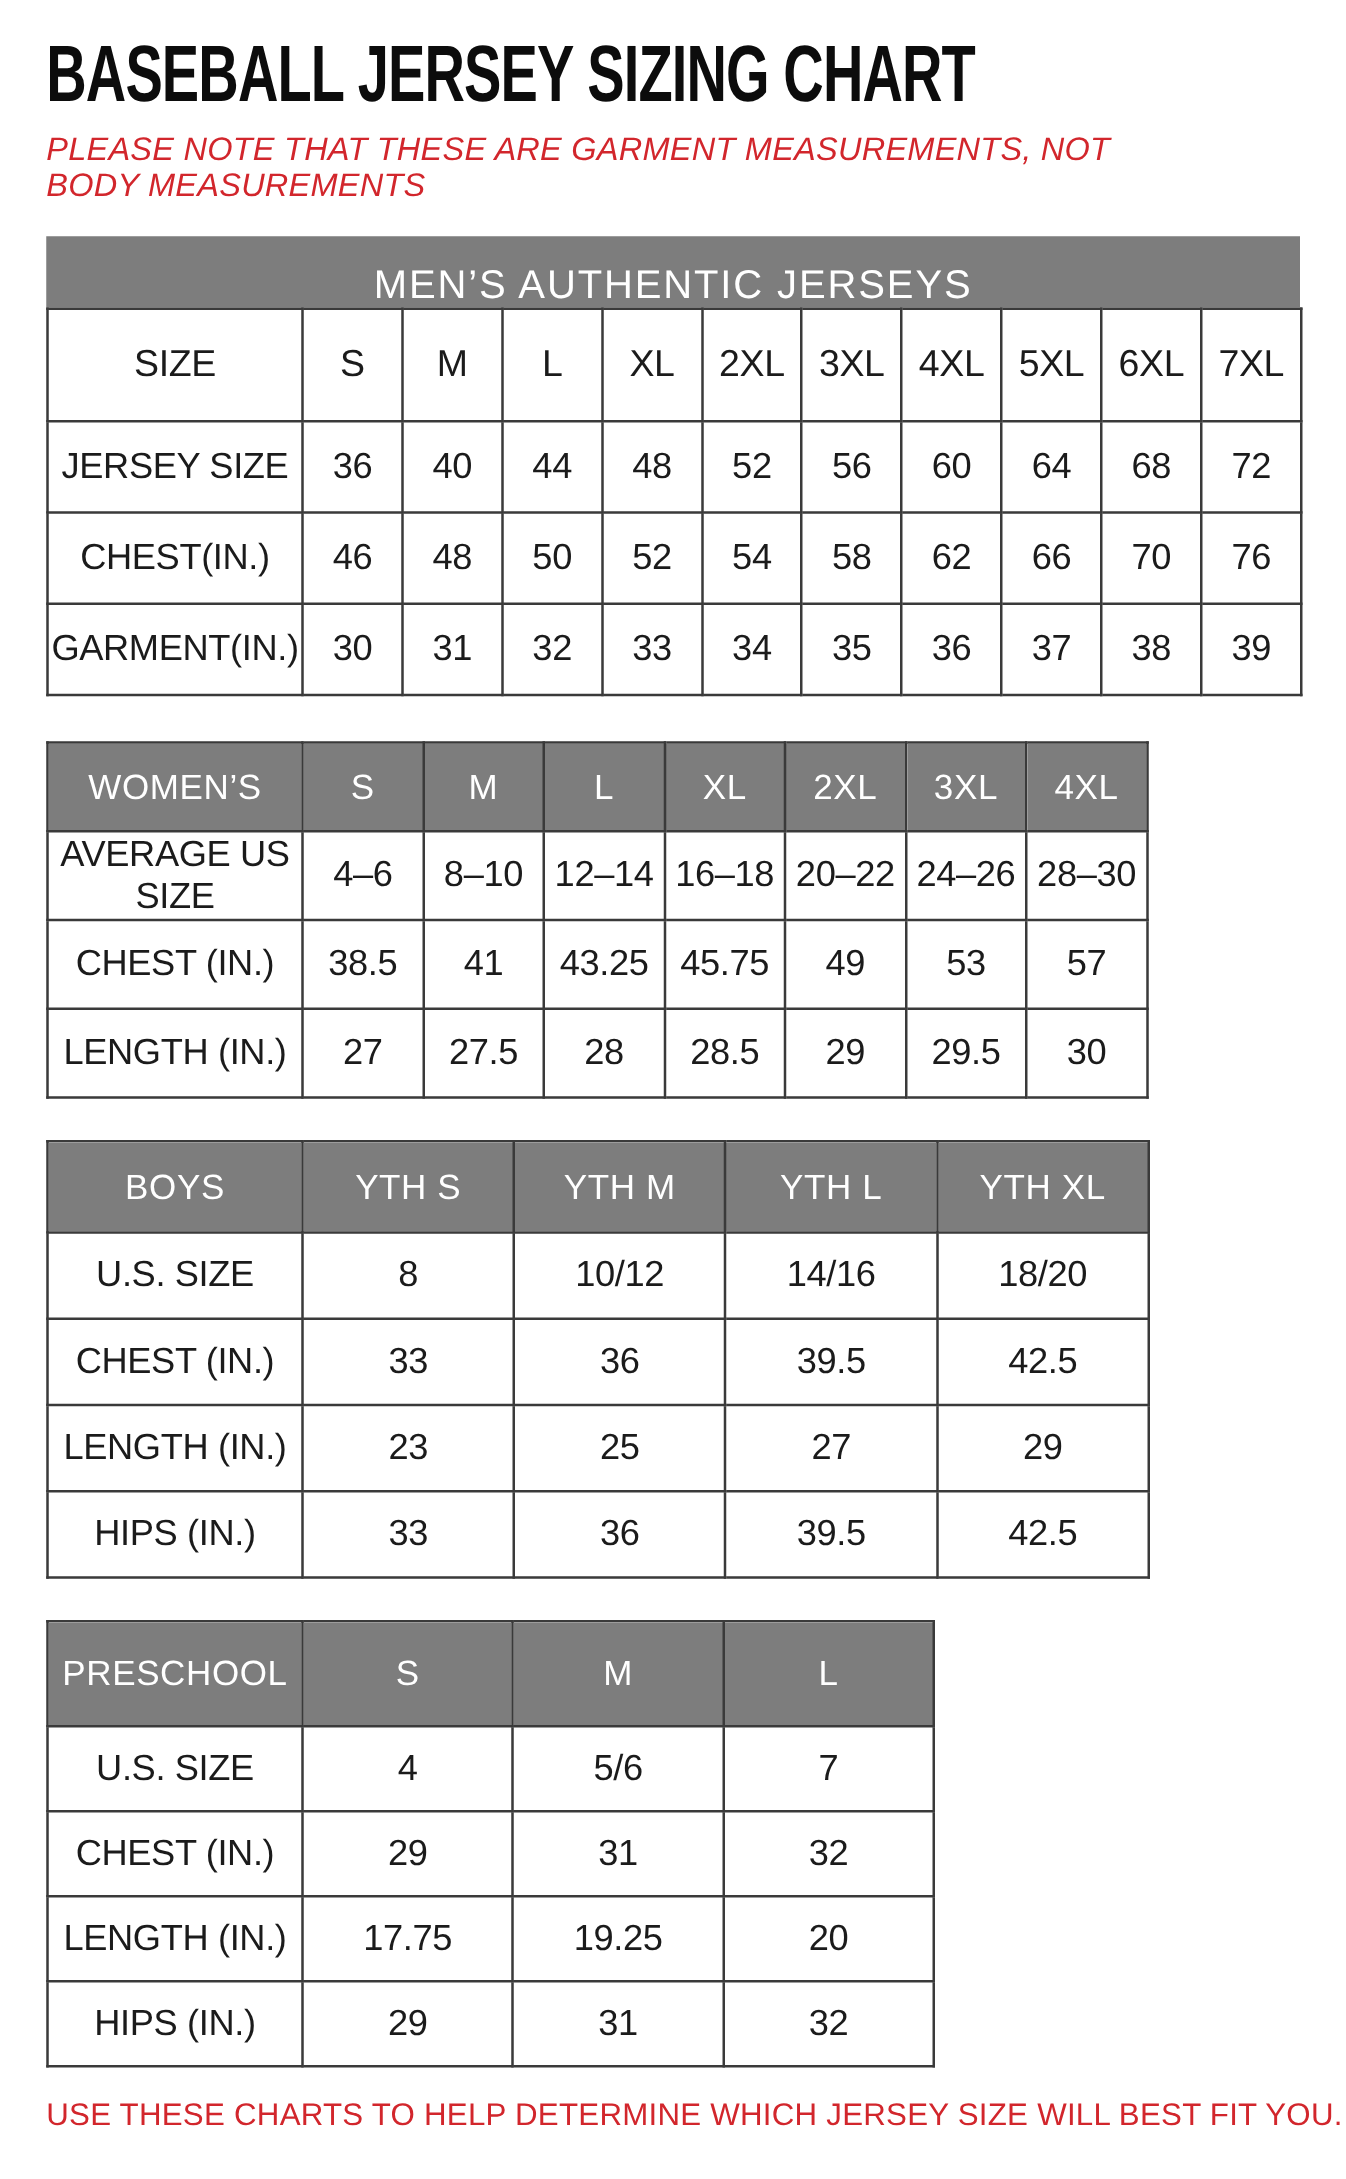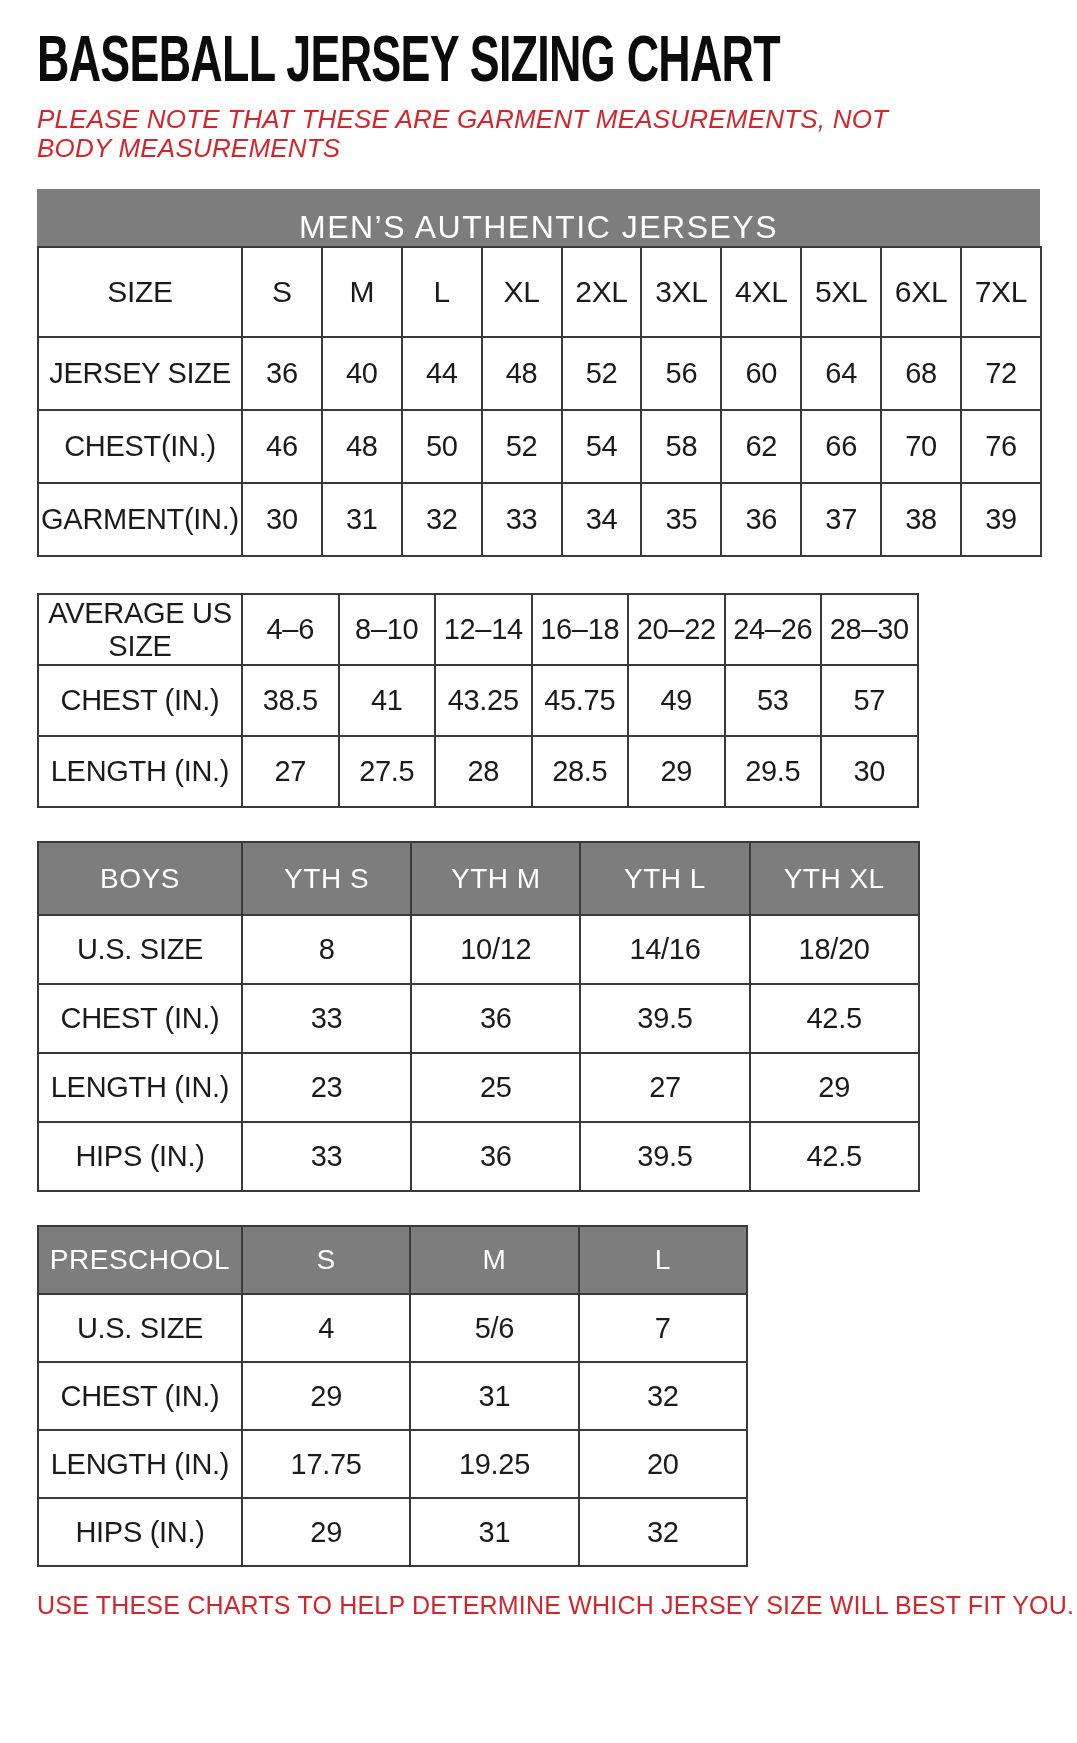--- a/index.html
+++ b/index.html
@@ -62,21 +62,21 @@
   table.boys{width:881px;margin-top:33px;}
   table.boys col.c-label{width:204px;}
   table.boys col.c-data{width:169.2px;}
   table.boys tr.gray-head{height:73px;}
   table.boys tr.body-row{height:69px;}
 
   
   table.preschool{width:709px;margin-top:33px;}
   table.preschool col.c-label{width:204px;}
   table.preschool col.c-data{width:168.3px;}
-  table.preschool tr.gray-head{height:68px;}
+  table.preschool tr.gray-head{height:84px;}
   table.preschool tr.body-row{height:68px;}
 
   .footer{
     color:#d2262c;font-size:25px;letter-spacing:0.2px;
     margin-top:24px;white-space:nowrap;
   }
 </style>
 </head>
 <body>
 
@@ -165,20 +165,30 @@
       <col class="c-label">
       <col class="c-data">
         <col class="c-data">
         <col class="c-data">
         <col class="c-data">
       <col class="c-data">
         <col class="c-data">
         <col class="c-data">
     </colgroup>
     <tbody>
+        <tr class="gray-head">
+      <th>WOMEN’S</th>
+      <th>S</th>
+      <th>M</th>
+      <th>L</th>
+      <th>XL</th>
+      <th>2XL</th>
+      <th>3XL</th>
+      <th>4XL</th>
+    </tr>
     <tr class="body-row">
       <td class="lbl">AVERAGE US SIZE</td>
       <td>4–6</td>
       <td>8–10</td>
       <td>12–14</td>
       <td>16–18</td>
       <td>20–22</td>
       <td>24–26</td>
       <td>28–30</td>
     </tr>

